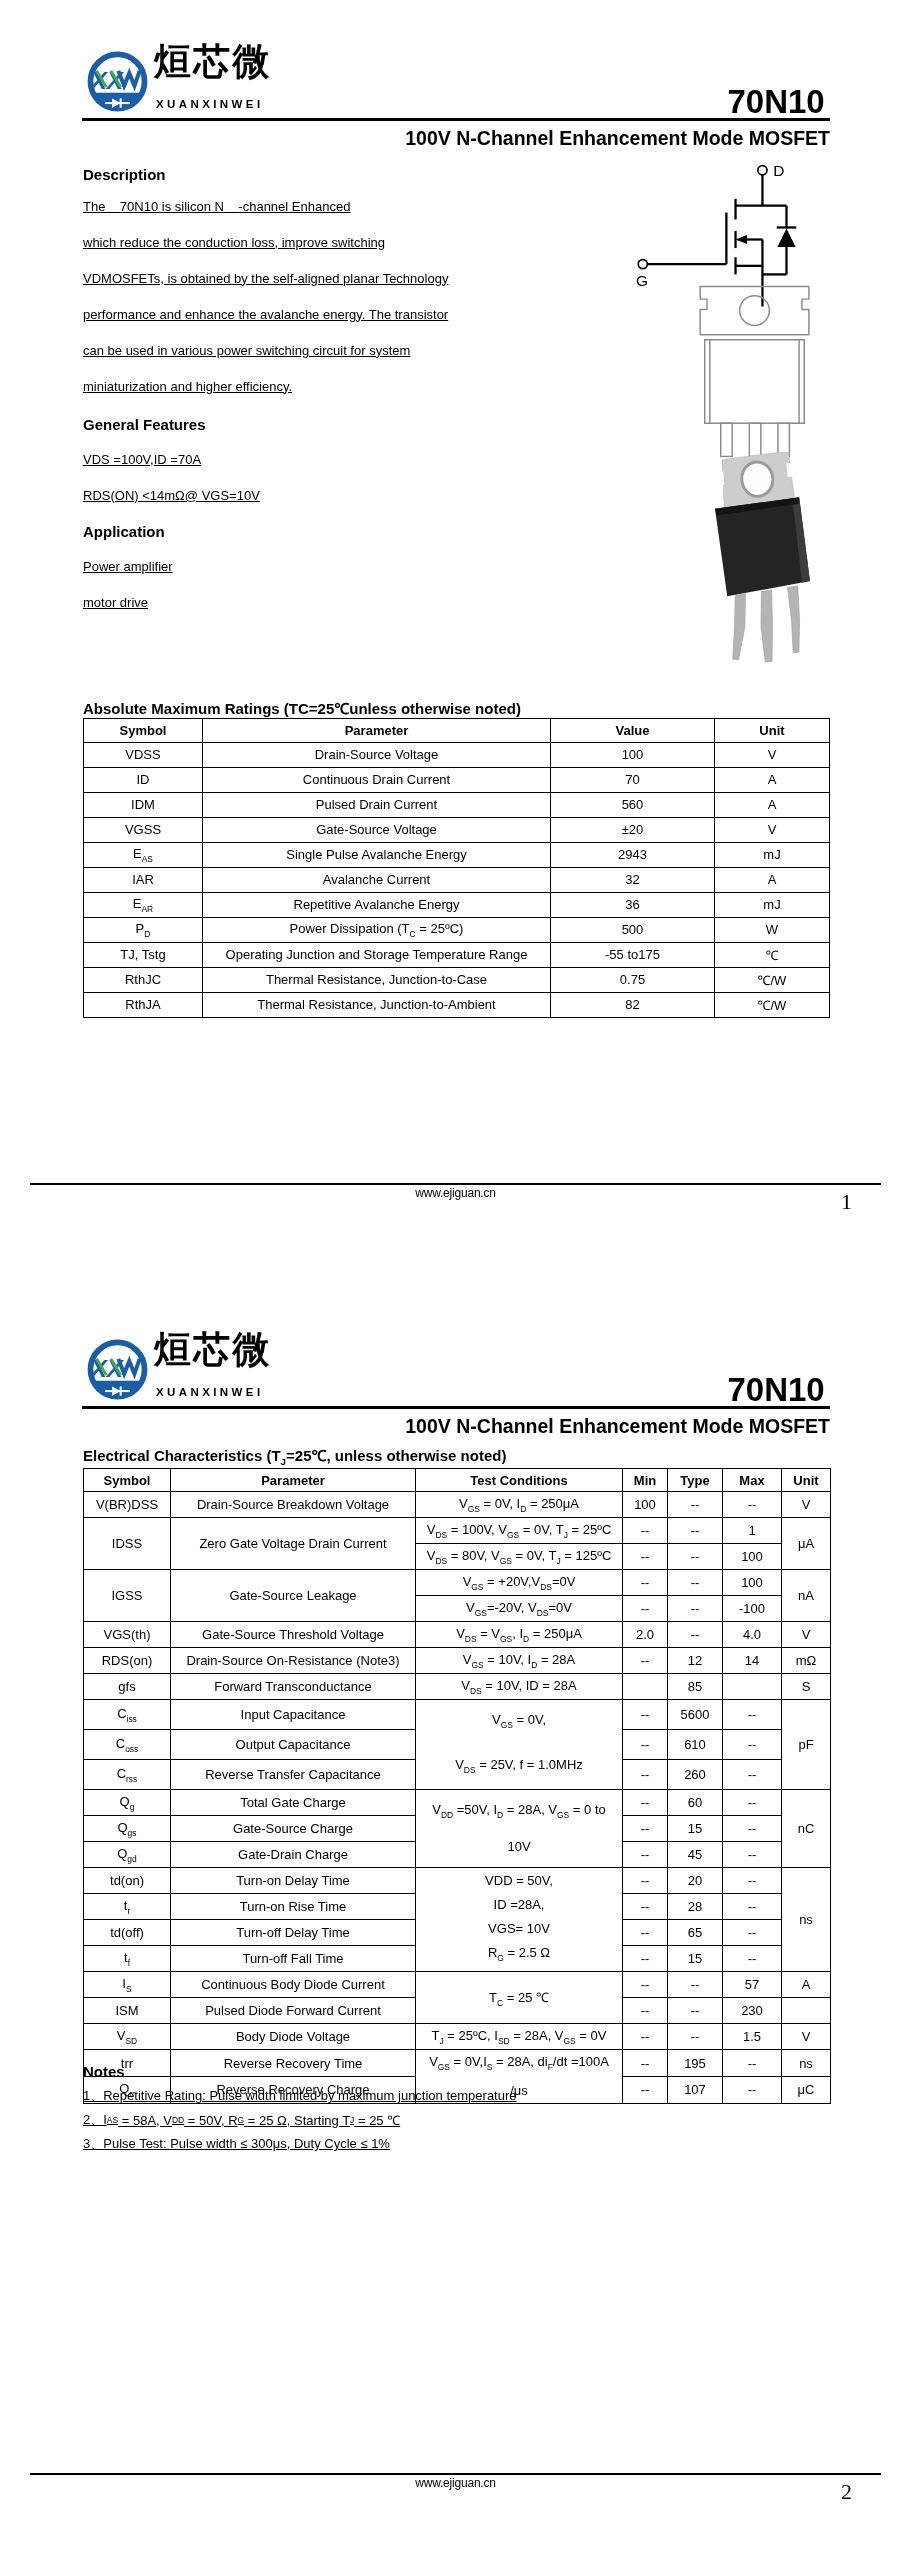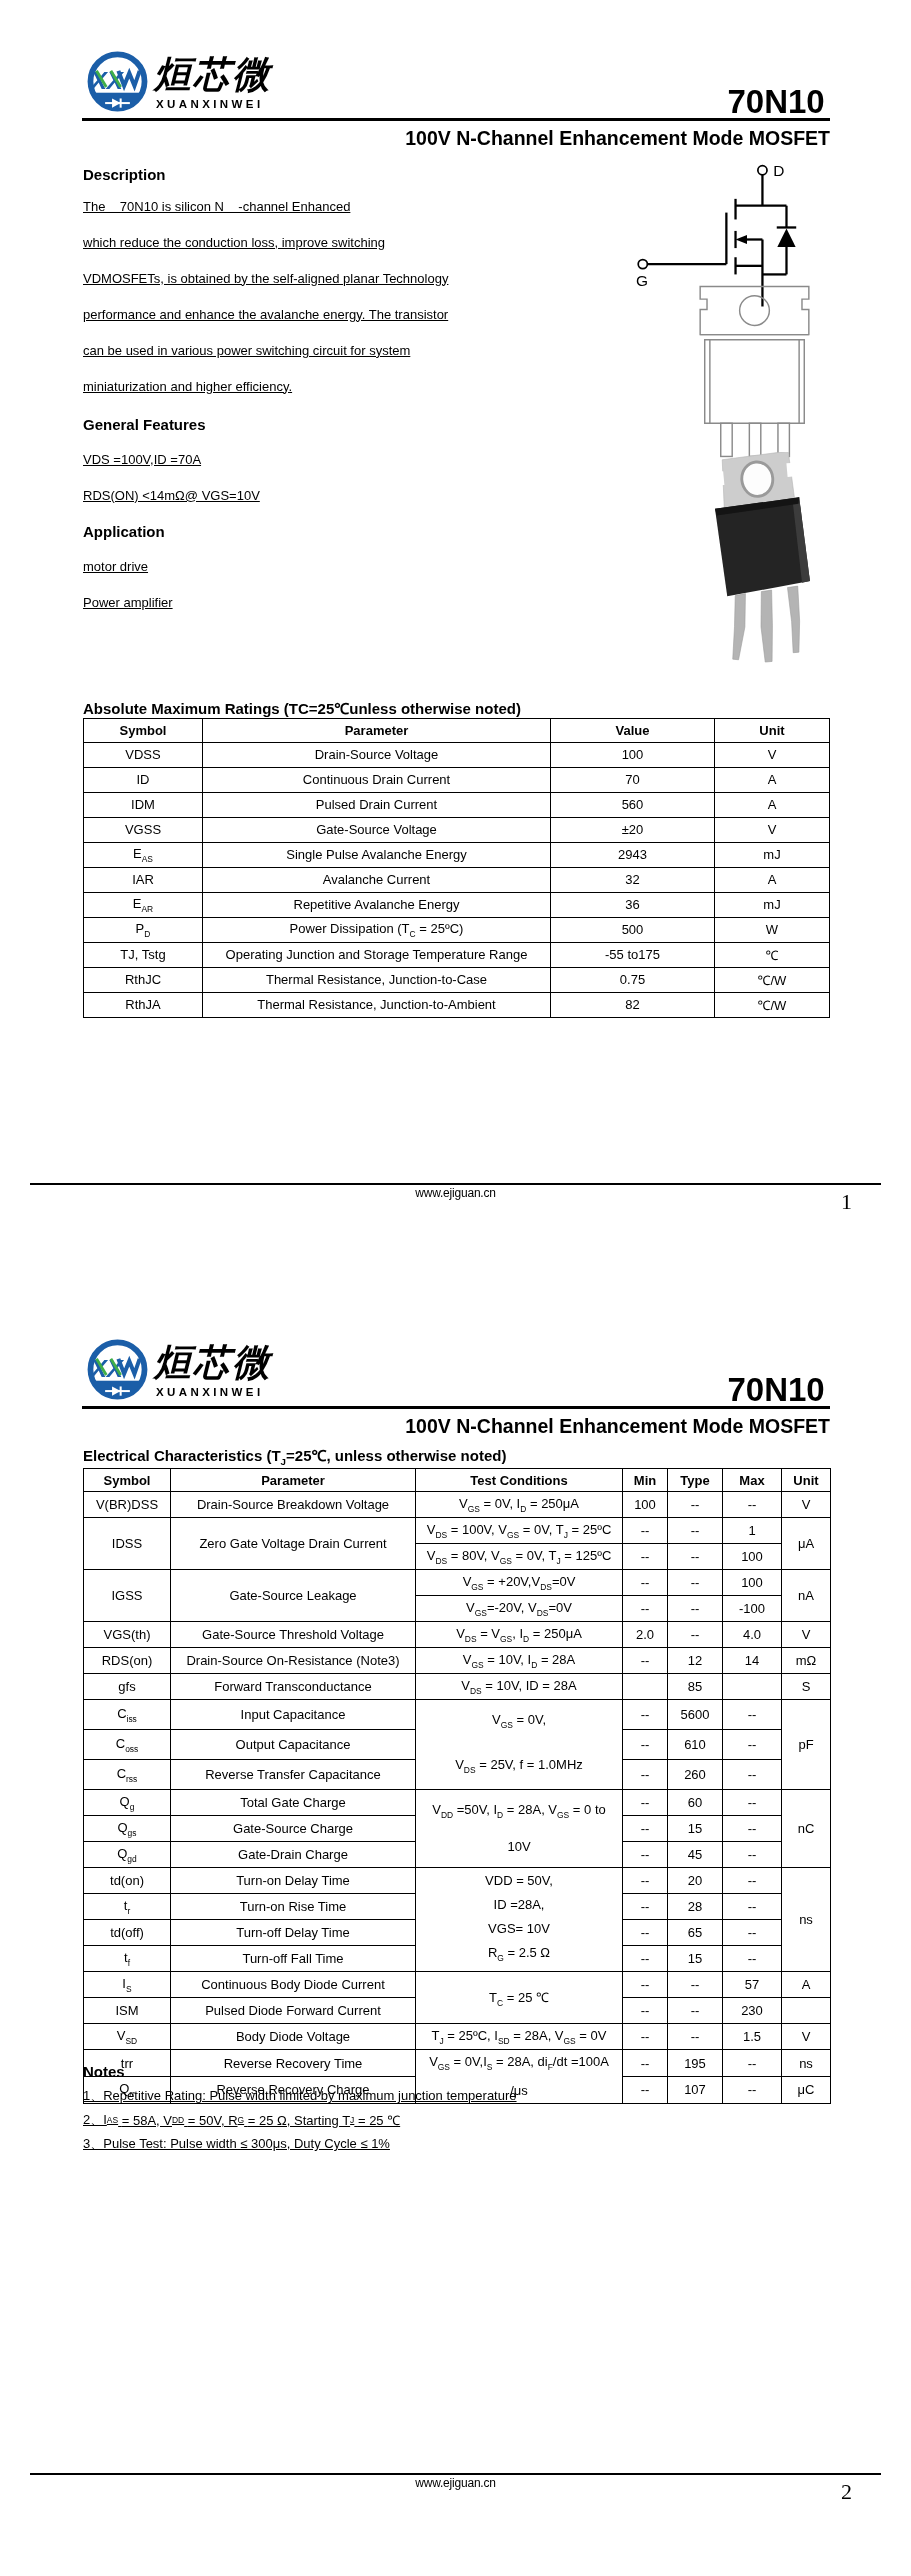--- a/index.html
+++ b/index.html
@@ -2,22 +2,22 @@
 <html style="font-size:9.2px"><head>
 <meta charset="utf-8">
 <style>
   html,body{margin:0;padding:0;background:#ffffff;}
   .canvas{position:relative;width:911px;height:2576px;background:#fff;
           font-family:"Liberation Sans",sans-serif;color:#000;overflow:hidden;}
   .page{position:absolute;left:0;width:911px;height:1288px;background:#fff;overflow:hidden;}
   .abspos{position:absolute;}
 
   
-  .logo-cn{position:absolute;left:154px;top:55px;font-size:37px;font-weight:700;letter-spacing:2.3px;
-           line-height:39px;font-family:"DejaVu Sans",sans-serif;font-style:italic;}
+  .logo-cn{position:absolute;left:154px;top:42px;font-size:37px;font-weight:700;letter-spacing:2.3px;
+           line-height:39px;font-family:"DejaVu Sans",sans-serif;}
   .logo-en{position:absolute;left:156px;top:98px;font-size:11.5px;font-weight:600;letter-spacing:3.4px;}
   .partnum{position:absolute;right:84px;top:85px;font-size:33px;font-weight:700;line-height:33px;
            border-bottom:3.4px solid #000;padding:0 2.3px 0 11.5px;}
   .hrule{position:absolute;left:82px;top:118px;width:748px;height:2.9px;background:#000;}
   .subtitle{position:absolute;right:81px;top:127px;font-size:19.5px;font-weight:700;}
 
   
   .sec-h{position:absolute;font-size:15px;font-weight:700;line-height:17px;}
   .lines{position:absolute;left:83px;width:448px;font-size:13px;}
   .lines .line{height:36px;display:flex;align-items:center;white-space:pre-wrap;text-decoration:underline;}
@@ -80,22 +80,22 @@
       </div>
 
     <div class="sec-h" style="left:83px;top:416px;">General Features</div>
     <div class="lines" style="top:441px;">
         <div class="line">VDS =100V,ID =70A</div>
         <div class="line">RDS(ON) &lt;14mΩ@ VGS=10V</div>
       </div>
 
     <div class="sec-h" style="left:83px;top:523px;">Application</div>
     <div class="lines" style="top:548px;">
+        <div class="line">Power amplifier</div>
         <div class="line">motor drive</div>
-        <div class="line">Power amplifier</div>
       </div>
 
     <svg class="abspos" style="left:605px;top:162px;" width="229" height="155" viewBox="0 0 400 270">
       <g stroke="#000" stroke-width="4" fill="none">
         <circle cx="275" cy="14" r="8" stroke-width="3"></circle>
         <path d="M275,22 V76"></path>
         <path d="M228,76 H317"></path>
         <path d="M317,76 V114"></path>
         <path d="M228,64 V100"></path>
         <path d="M228,120 V150"></path>

